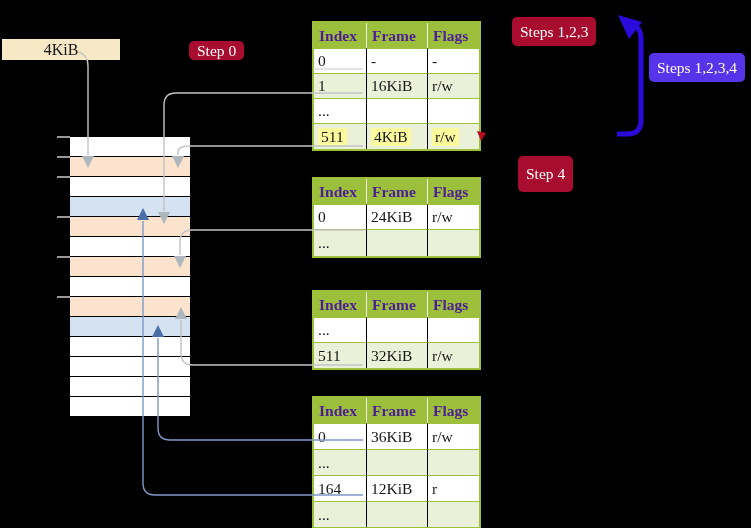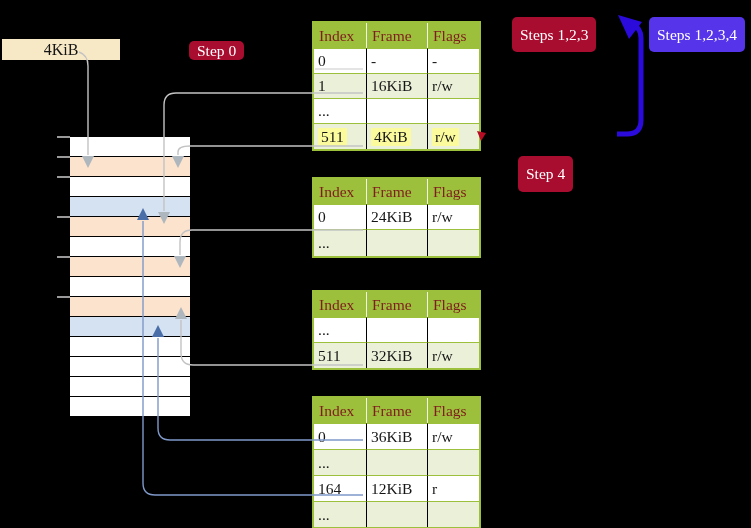--- a/index.html
+++ b/index.html
@@ -4,45 +4,45 @@
 <style>
   html,body{margin:0;padding:0;background:#000;}
   .stage{position:relative;width:751px;height:528px;background:#000;overflow:hidden;
          font-family:"Liberation Serif", "DejaVu Serif", serif;}
 
   
   .box-4kib{position:absolute;left:2px;top:39px;width:118px;height:21px;background:#F8E9C6;
             color:#151515;font-size:16px;display:flex;align-items:center;justify-content:center;}
 
   
-  .badge{position:absolute;height:35px;border-radius:5px;color:#fff;font-size:15.5px;
+  .badge{position:absolute;height:29px;border-radius:5px;color:#fff;font-size:15.5px;
          display:flex;align-items:center;justify-content:center;padding:0 8px;white-space:nowrap;}
   .badge.red{background:#A80D2F;}
-  .badge.blue{background:#5634EA;}
+  .badge.blue{background:#5634EA;margin-top:36px;}
   #b-step0{left:189px;top:41px;height:19px;}
   #b-steps123{left:512px;top:17px;}
   #b-steps1234{left:649px;top:17px;}
   #b-step4{left:518px;top:156px;height:36px;}
 
   
   .memcol{position:absolute;left:70px;top:137px;width:120px;}
   .mem-row{height:19px;margin-bottom:1px;}
   .mem-row.white{background:#FFFFFF;}
   .mem-row.peach{background:#FBE3CE;}
   .mem-row.blue{background:#D5E2F2;}
   .tick{position:absolute;left:57px;width:13px;height:2px;background:#9A9A9A;}
 
   
   .ptable{position:absolute;left:312px;width:165px;border:2px solid #9DC03C;background:#fff;
           display:grid;grid-template-columns:53px 61px 51px;}
   #t1{top:21px;grid-template-rows:25px 25px 25px 25px 26px;}
   #t2{top:177px;grid-template-rows:25px 25px 27px;}
   #t3{top:290px;grid-template-rows:25px 25px 26px;}
   #t4{top:396px;grid-template-rows:25px 26px 26px 26px 26px;}
-  .th{background:#9DC03C;color:#7f1d1d;font-weight:normal;font-size:15.5px;display:flex;
+  .th{background:#9DC03C;color:#4c1d95;font-weight:bold;font-size:15.5px;display:flex;
       align-items:center;padding-left:5px;border-right:1px solid rgba(255,255,255,.85);text-align:right;}
   .th.last{border-right:none;}
   .cell{font-size:15.5px;color:#151515;display:flex;align-items:center;padding-left:4px;
         border-top:1px solid #9DC03C;border-right:1px solid #000;}
   .cell.last{border-right:none;}
   .alt{background:#EBF0D9;}
   .hl{background:#FBFA9C;padding:0 3px;}
 
   
   svg.overlay{position:absolute;left:0;top:0;z-index:5;pointer-events:none;}

